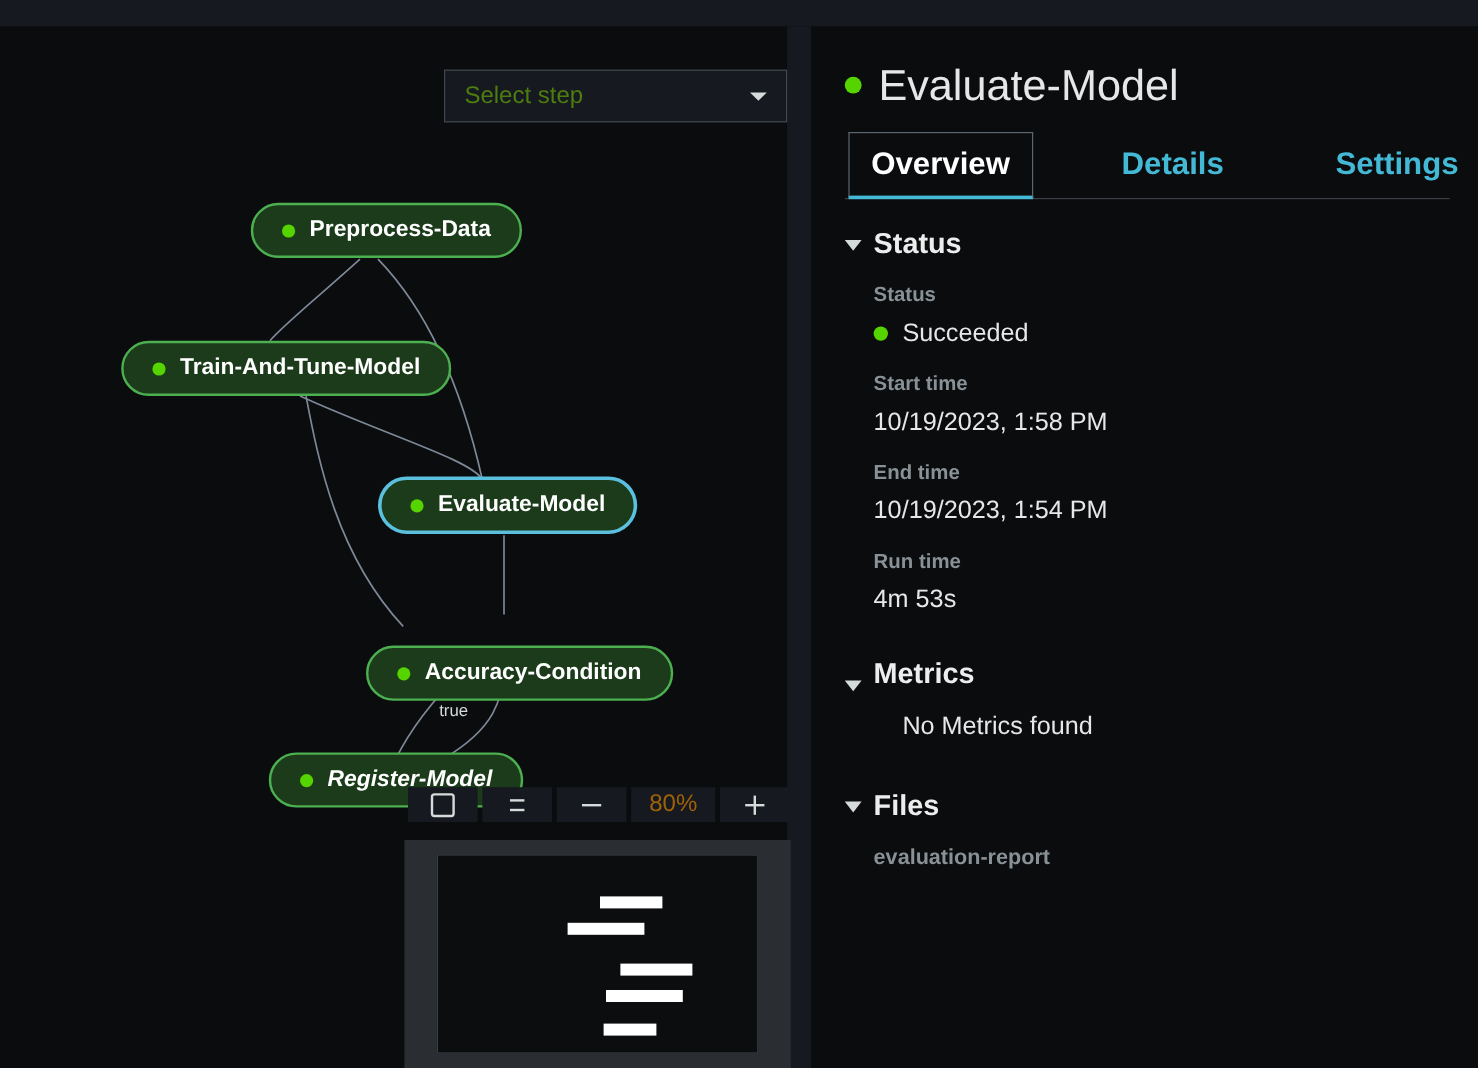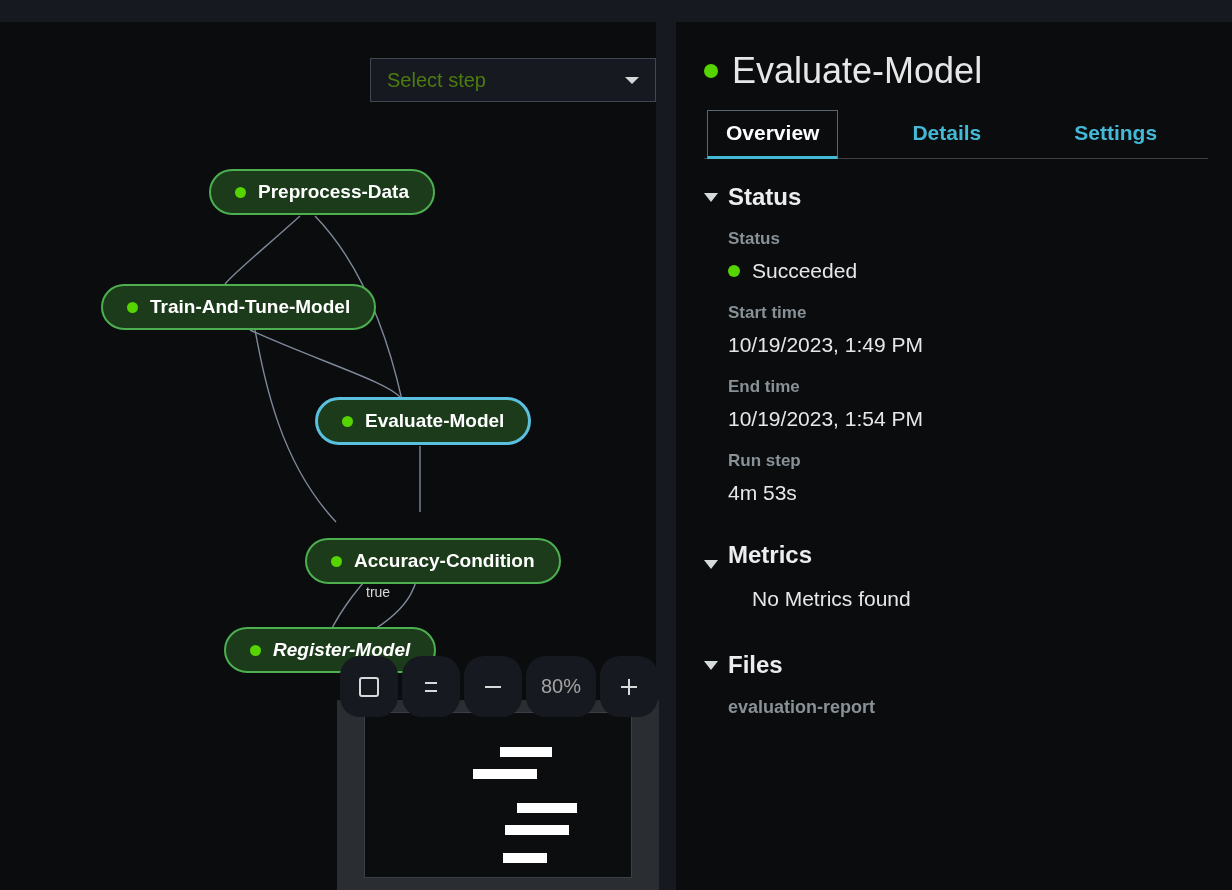--- a/index.html
+++ b/index.html
@@ -102,27 +102,26 @@
   .zoom-toolbar {
     position: absolute;
     left: 340px;
     top: 634px;
     display: flex;
     gap: 4px;
     z-index: 10;
   }
   .zoom-btn, .zoom-level {
     background: #16191f;
-    color: #a3a3a3;
-    height: 61px;
+    color: #a16207;
+    height: 29px;
     display: flex;
     align-items: center;
     justify-content: center;
     font-size: 22px;
-    border-radius: 20px;
   }
   .zoom-btn { width: 58px; cursor: pointer; }
   .zoom-level { width: 70px; font-size: 20px; font-weight: 500; cursor: default; }
   .icon-frame {
     width: 20px; height: 20px;
     border: 2px solid #d5dbdb;
     border-radius: 3px;
     position: relative;
   }
   .icon-collapse {
@@ -175,21 +174,21 @@
     color: #e6e8e8;
   }
   .tabs {
     display: flex;
     border-bottom: 1px solid #3a3f45;
     margin-bottom: 24px;
     gap: 56px;
     padding-left: 4px;
   }
   .tab {
-    font-size: 21px;
+    font-size: 26px;
     font-weight: 600;
     color: #44b9d6;
     padding: 10px 18px 12px;
     cursor: pointer;
     border: 1px solid transparent;
     margin-left: -1px;
     text-align: right;
   }
   .tab.active {
     color: #ffffff;
@@ -351,30 +350,30 @@
     <div class="field-block">
       <div class="field-label">Status</div>
       <div class="field-value">
         <span class="dot"></span>
         <span>Succeeded</span>
       </div>
     </div>
 
     <div class="field-block">
       <div class="field-label">Start time</div>
-      <div class="field-value">10/19/2023, 1:49 PM</div>
+      <div class="field-value">10/19/2023, 1:58 PM</div>
     </div>
 
     <div class="field-block">
       <div class="field-label">End time</div>
       <div class="field-value">10/19/2023, 1:54 PM</div>
     </div>
 
     <div class="field-block">
-      <div class="field-label">Run step</div>
+      <div class="field-label">Run time</div>
       <div class="field-value">4m 53s</div>
     </div>
 
     <div class="section-head" style="margin-top:36px;align-items:flex-end;">
       <span class="section-caret"></span>
       <span class="section-title">Metrics</span>
     </div>
     <div class="plain-msg">No Metrics found</div>
 
     <div class="section-head" style="margin-top:40px;">

